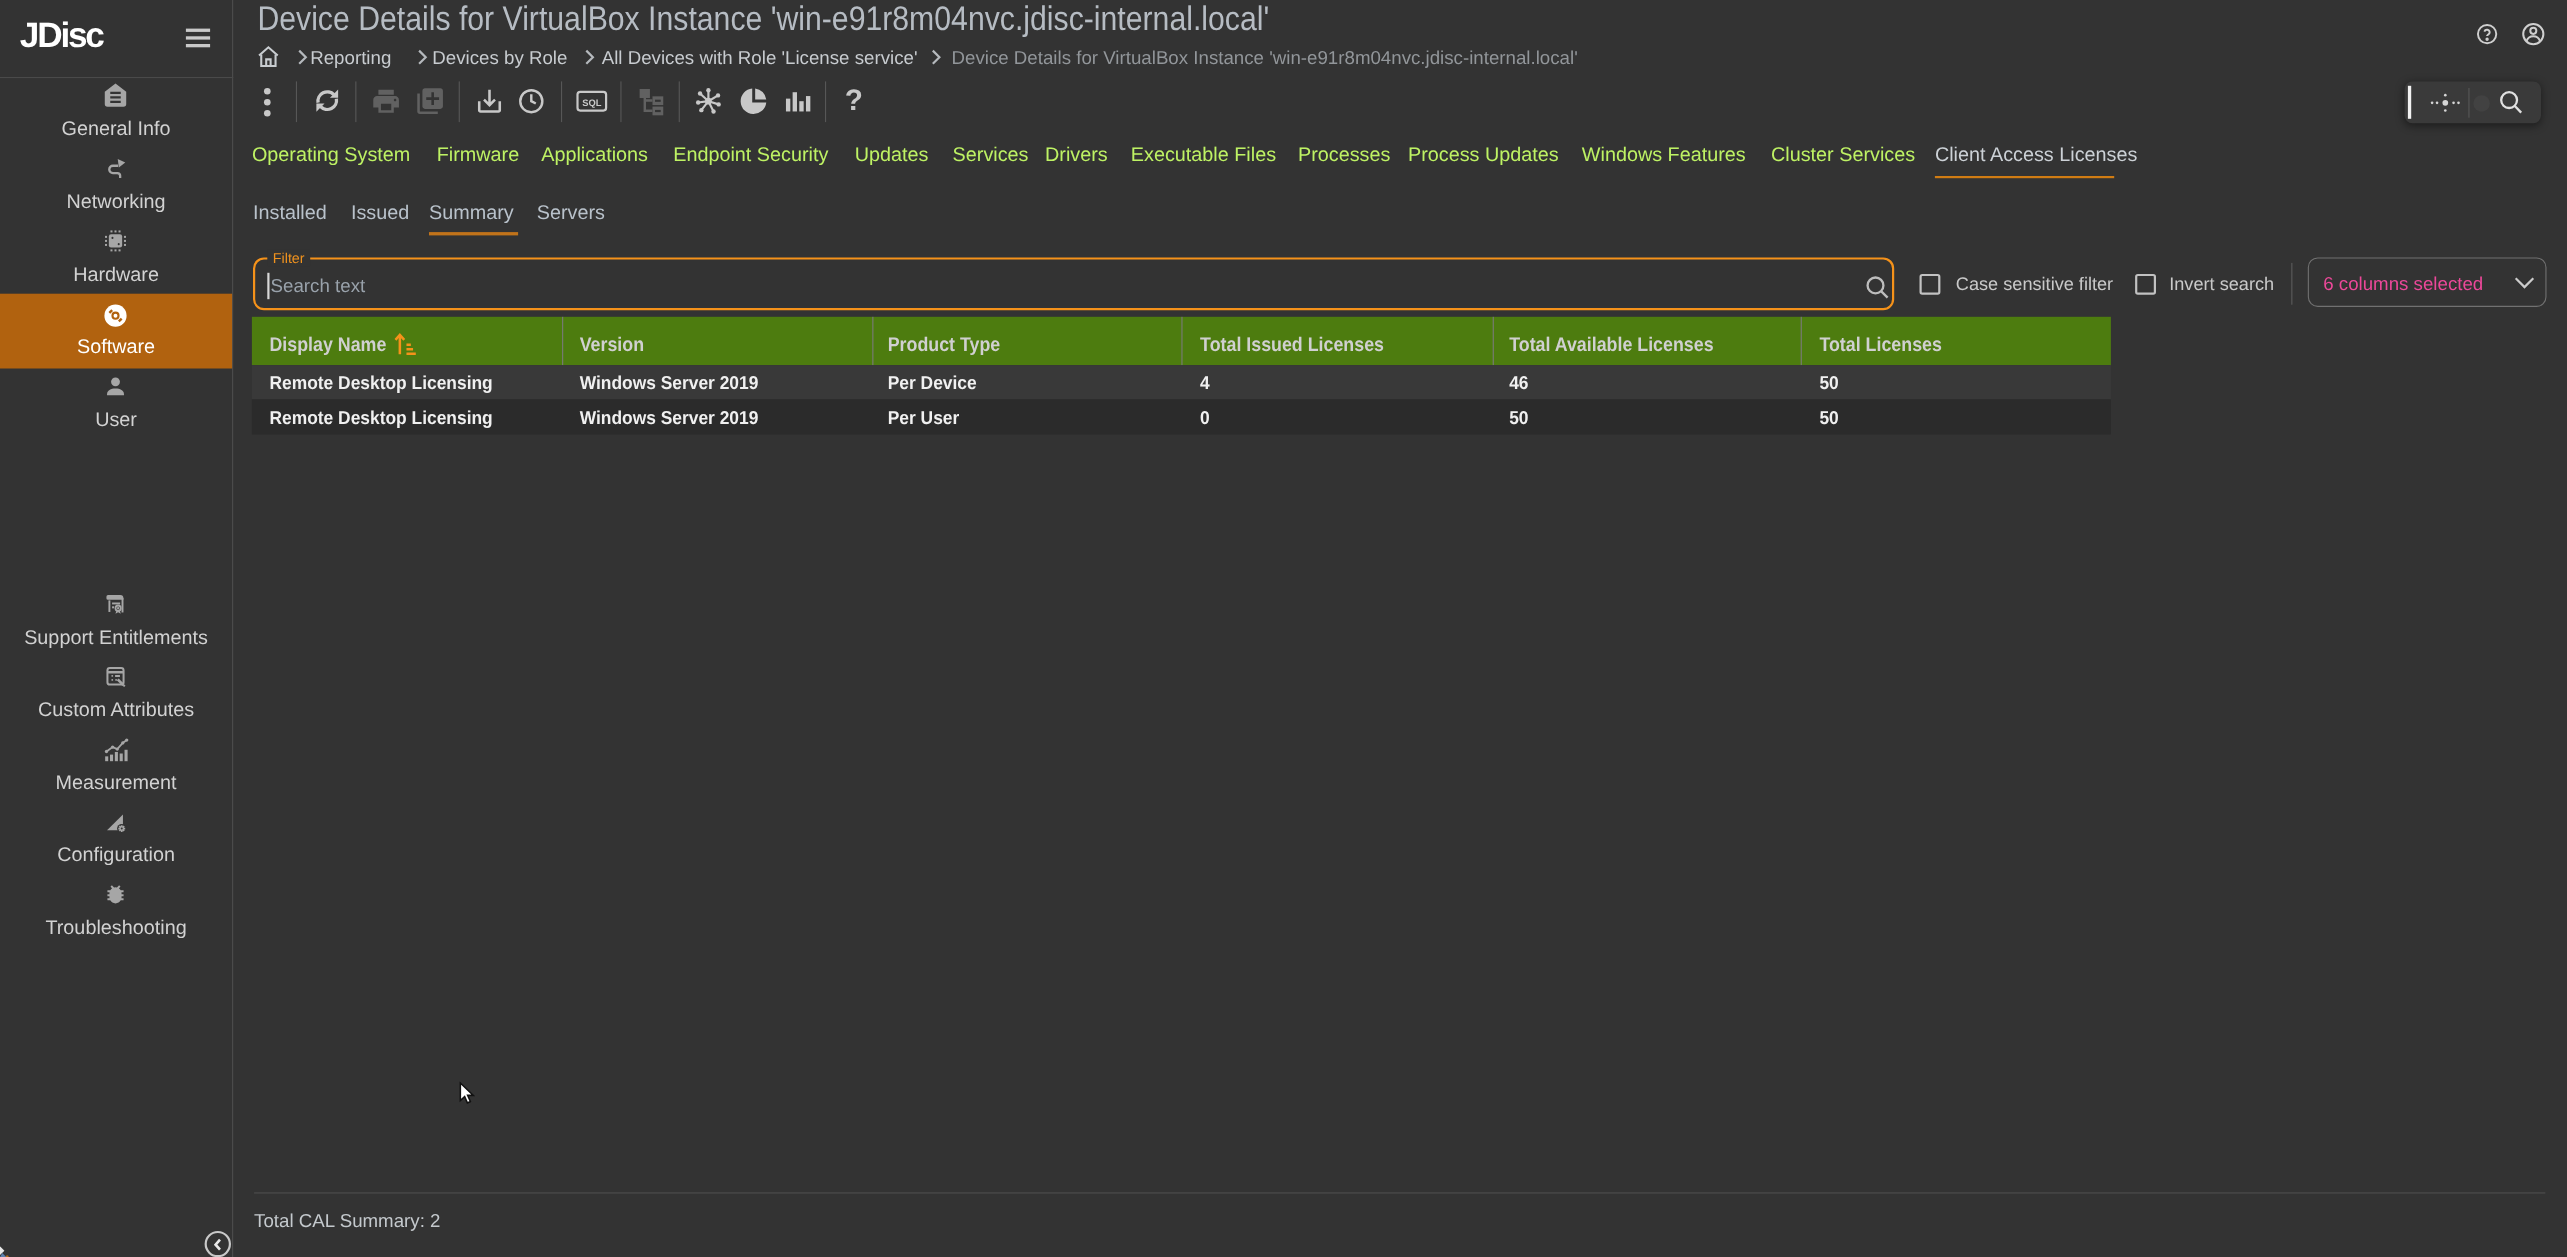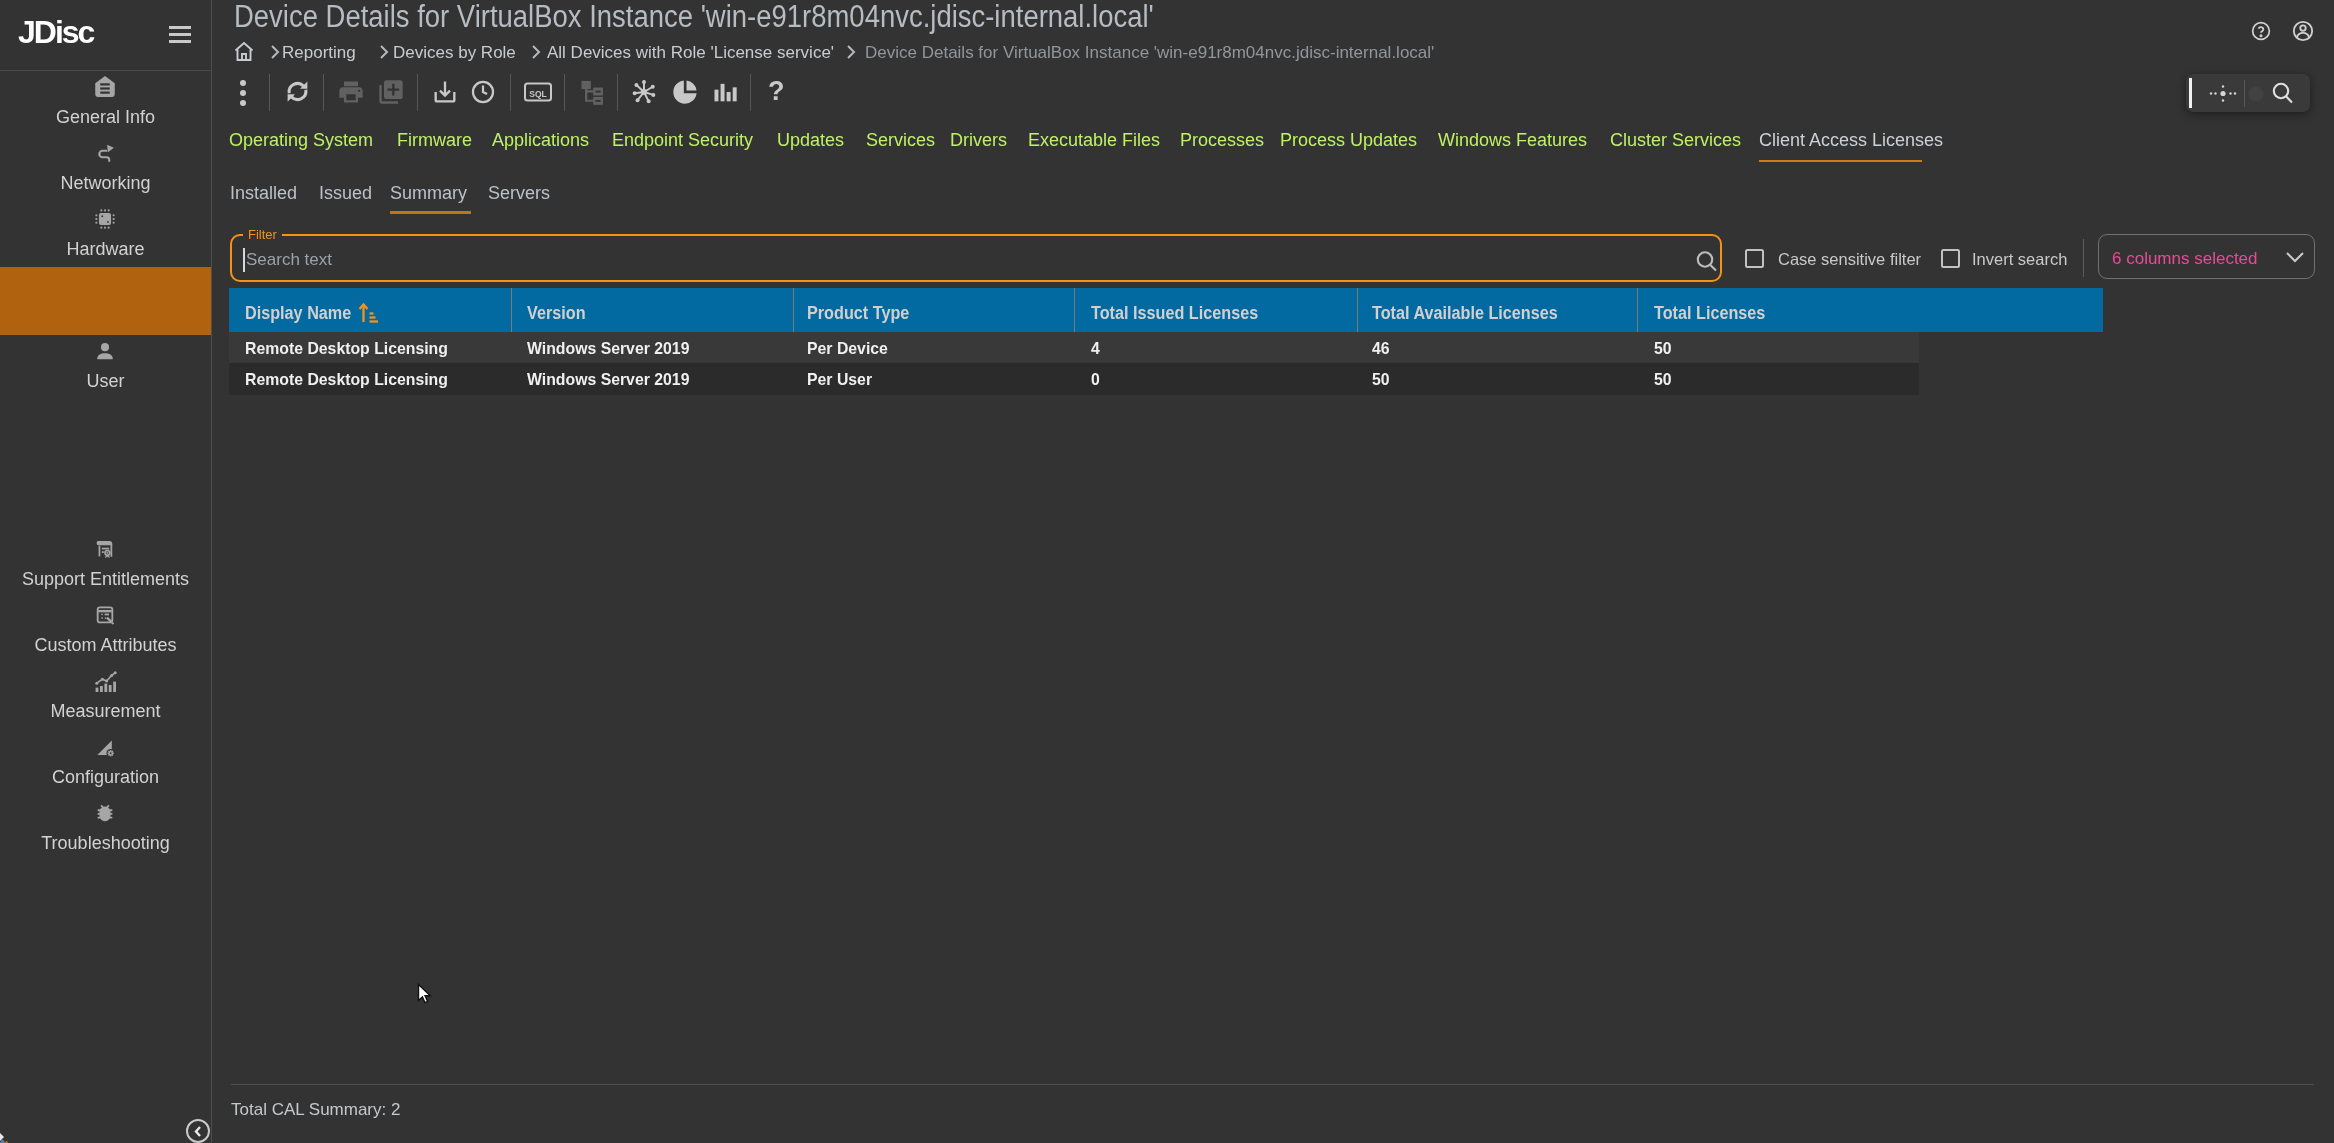--- a/index.html
+++ b/index.html
@@ -27,21 +27,21 @@
     border:2px solid #f5921a; border-radius:10px; }
   #filterlab { position:absolute; left:243px; top:227px; font-size:13px; color:#f0921e;
     background:#333333; padding:0 5px; }
   #searchtxt { position:absolute; left:246px; top:250px; font-size:17px; color:#99a2ab; }
   #caret { position:absolute; left:243px; top:248px; width:2px; height:24px; background:#d8d8d8; }
   .cb { position:absolute; top:249px; width:19px; height:19px; border:2px solid #c2c2c2; border-radius:2.5px; }
   .cblab { position:absolute; top:250px; font-size:16.5px; color:#c9c9c9; }
   #dd { position:absolute; left:2098px; top:234px; width:217px; height:45px;
     border:1px solid #717171; border-radius:9px; }
   #ddtxt { position:absolute; left:2112px; top:249px; font-size:17px; color:#ec4899; }
-  #thead { position:absolute; left:229px; top:288px; width:1874px; height:44px; background:#0369a1; }
+  #thead { position:absolute; left:229px; top:288px; width:1690px; height:44px; background:#4d7c0f; }
   #row1 { position:absolute; left:229px; top:332px; width:1690px; height:31px; background:#393939; }
   #row2 { position:absolute; left:229px; top:363px; width:1690px; height:32px; background:#2b2b2b; }
   .hcell { position:absolute; top:15px; font-size:18px; font-weight:700; color:#d0d0d0; transform:scaleX(0.90); transform-origin:left top; white-space:nowrap; }
   .rcell { position:absolute; top:7px; font-size:17px; font-weight:700; color:#f0f0f0; transform:scaleX(0.93); transform-origin:left top; white-space:nowrap; }
   .hsep { position:absolute; top:0; width:1px; height:44px; background:#7a7a7a; }
   #fline { position:absolute; left:231px; top:1084px; width:2083px; height:1px; background:#4e4e4e; }
   #ftext { position:absolute; left:231px; top:1100px; font-size:17px; color:#c4c9cd; }
   #collapse { position:absolute; left:186px; top:1119px; width:24px; height:24px;
     border:2px solid #c9c9c9; border-radius:50%; background:#333; }
 </style>
@@ -86,20 +86,29 @@
           <rect x="15" y="20.4" width="2" height="2"></rect>
           <rect x="1.6" y="7" width="2" height="2"></rect>
           <rect x="1.6" y="11" width="2" height="2"></rect>
           <rect x="1.6" y="15" width="2" height="2"></rect>
           <rect x="20.4" y="7" width="2" height="2"></rect>
           <rect x="20.4" y="11" width="2" height="2"></rect>
           <rect x="20.4" y="15" width="2" height="2"></rect>
         </g>
       </svg>
     <div class="lab">Hardware</div>
+  </div>
+  <div class="mitem" style="top:268px; color:#ffffff">
+    <svg style="left:94px; top:8px" width="22" height="22" viewBox="0 0 24 24">
+        <circle cx="12" cy="12" r="11" fill="#ffffff"></circle>
+        <circle cx="12" cy="12" r="3" fill="none" stroke="#b1620f" stroke-width="2.1"></circle>
+        <line x1="5.9" y1="9.2" x2="8.7" y2="6.4" stroke="#b1620f" stroke-width="2.4"></line>
+        <line x1="15.3" y1="17.6" x2="18.1" y2="14.8" stroke="#b1620f" stroke-width="2.4"></line>
+      </svg>
+    <div class="lab">Software</div>
   </div>
   <div class="mitem" style="top:334px">
     <svg width="22" height="22" viewBox="0 0 24 24" fill="#a6a6a6">
         <circle cx="12" cy="7.8" r="4.4"></circle>
         <path d="M12 14.4c-4.6 0-8.4 2-8.4 5.6v1h16.8v-1c0-3.6-3.8-5.6-8.4-5.6z"></path>
       </svg>
     <div class="lab">User</div>
   </div>
   <div class="mitem" style="top:532px">
     <svg width="22" height="22" viewBox="0 0 24 24" fill="#a6a6a6">

